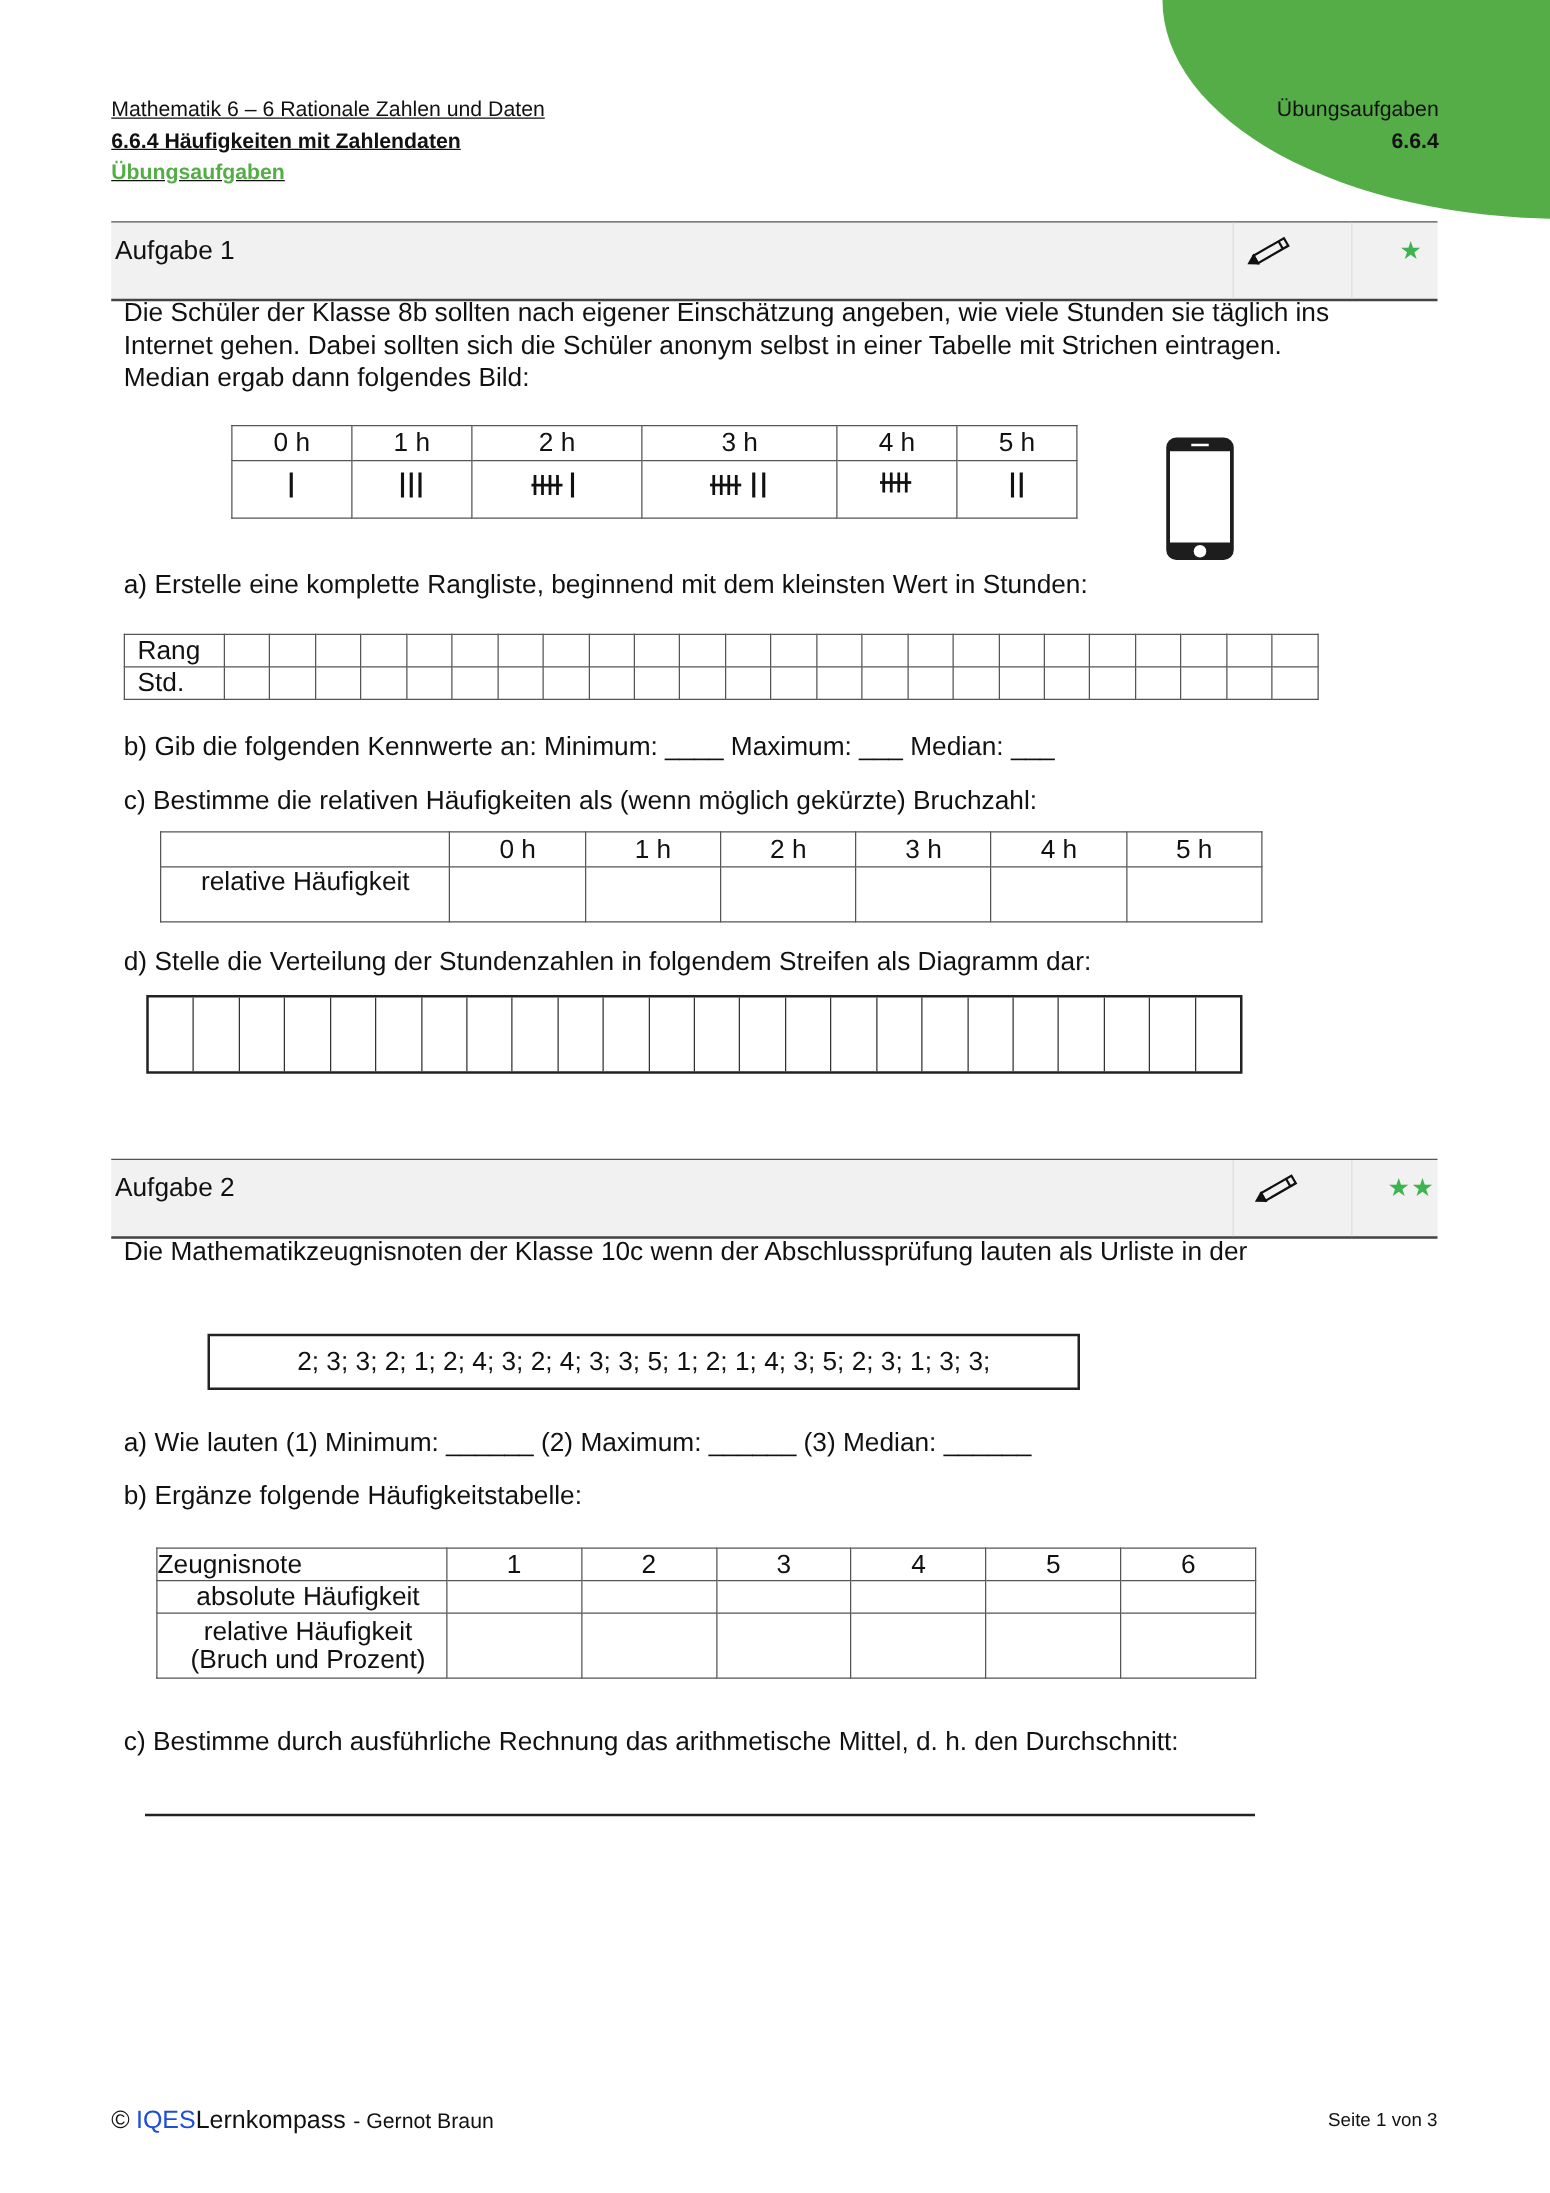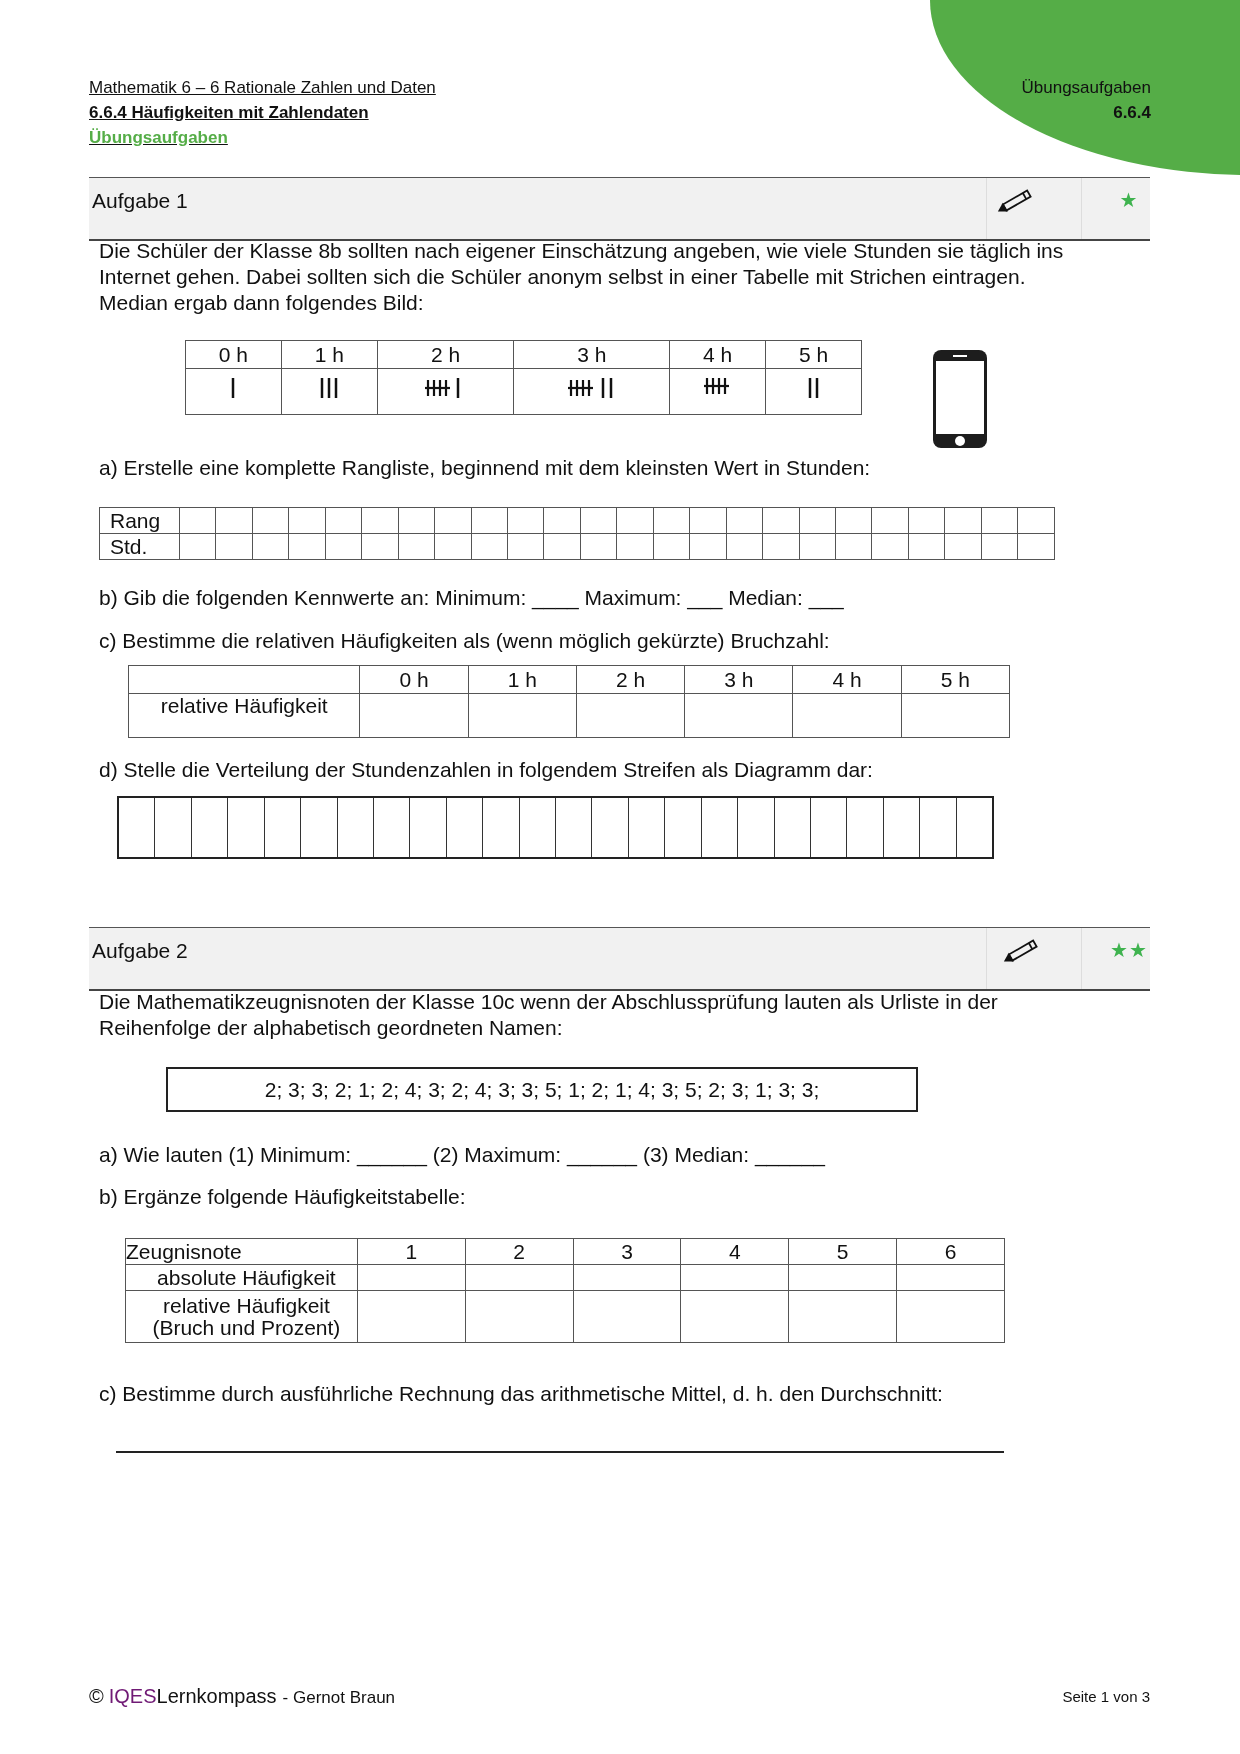--- a/index.html
+++ b/index.html
@@ -22,27 +22,27 @@
   .tally td { height: 28px; }
   .tally tr.r2 td { height: 46px; font-size: 26px; }
   .rang td { height: 26px; width: 36.7px; }
   .rang td.lbl { width: 80px; text-align: left; padding-left: 10px; font-size: 21px; line-height: 22px; }
   .rel td { height: 28px; width: 110px; }
   .rel tr.r2 td { height: 44px; vertical-align: top; }
   .rel td.lbl { width: 234px; }
   .strip { position: absolute; left: 117px; top: 796px; width: 877px; height: 63px; border: 2.5px solid #222; display: flex; }
   .strip .cell { flex: 1; border-right: 1.3px solid #333; }
   .strip .cell:last-child { border-right: none; }
-  .urliste { position: absolute; left: 166px; top: 1067px; width: 752px; height: 45px; border: 2px solid #222; font-size: 21px; line-height: 41px; text-align: center; }
+  .urliste { position: absolute; left: 166px; top: 1067px; width: 698px; height: 45px; border: 2px solid #222; font-size: 21px; line-height: 41px; text-align: center; }
   .hz td { height: 26px; width: 108px; font-size: 21px; line-height: 22px; }
   .hz td.lbl { width: 232px; text-align: center; padding-left: 10px; }
   .hz td.lbl.c { text-align: left; padding-left: 0; }
   .answer-line { position: absolute; left: 116px; top: 1451px; width: 888px; height: 0; border-top: 2px solid #222; }
   .footer-l { left: 89px; top: 1685px; font-size: 17px; display: flex; align-items: baseline; }
-  .footer-l .iqes { color: #701a75; font-size: 20px; margin-left: 5px; }
+  .footer-l .iqes { color: #1d4ed8; font-size: 20px; margin-left: 5px; }
   .footer-l .lk { color: #111; font-size: 20px; margin-right: 6px; }
   .footer-r { right: 90px; top: 1688px; font-size: 15px; }
   .phone { position: absolute; left: 933px; top: 350px; width: 54px; height: 98px; background: #1d1d1d; border-radius: 8px; }
   .phone .screen { position: absolute; left: 3px; top: 11px; width: 48px; height: 73px; background: #fff; }
   .phone .home { position: absolute; left: 22px; top: 86px; width: 10px; height: 10px; border-radius: 50%; background: #fff; }
   .phone .speaker { position: absolute; left: 20px; top: 5px; width: 14px; height: 2px; background: #fff; }
 </style>
 </head>
 <body>
 
@@ -270,21 +270,20 @@
       <rect x="6" y="11" width="28" height="7"></rect>
       <polygon points="6,11 0,14.5 6,18" fill="#111"></polygon>
       <line x1="29" y1="11" x2="29" y2="18"></line>
     </g>
   </svg>
   <div class="stars" style="left:1005px;">★★</div>
 </div>
 
 <div class="abs para" style="top:989px;">
   <div>Die Mathematikzeugnisnoten der Klasse 10c wenn der Abschlussprüfung lauten als Urliste in der</div>
-  <div>Reihenfolge der alphabetisch geordneten Namen:</div>
 </div>
 
 <div class="urliste">2; 3; 3; 2; 1; 2; 4; 3; 2; 4; 3; 3; 5; 1; 2; 1; 4; 3; 5; 2; 3; 1; 3; 3;</div>
 
 <div class="abs para" style="top:1142px;">a) Wie lauten (1) Minimum: ______ (2) Maximum: ______   (3) Median: ______</div>
 <div class="abs para" style="top:1184px;">b) Ergänze folgende Häufigkeitstabelle:</div>
 
 <table class="abs hz" style="left:125px; top:1238px; width:880px;">
   <tbody>
       <tr>

